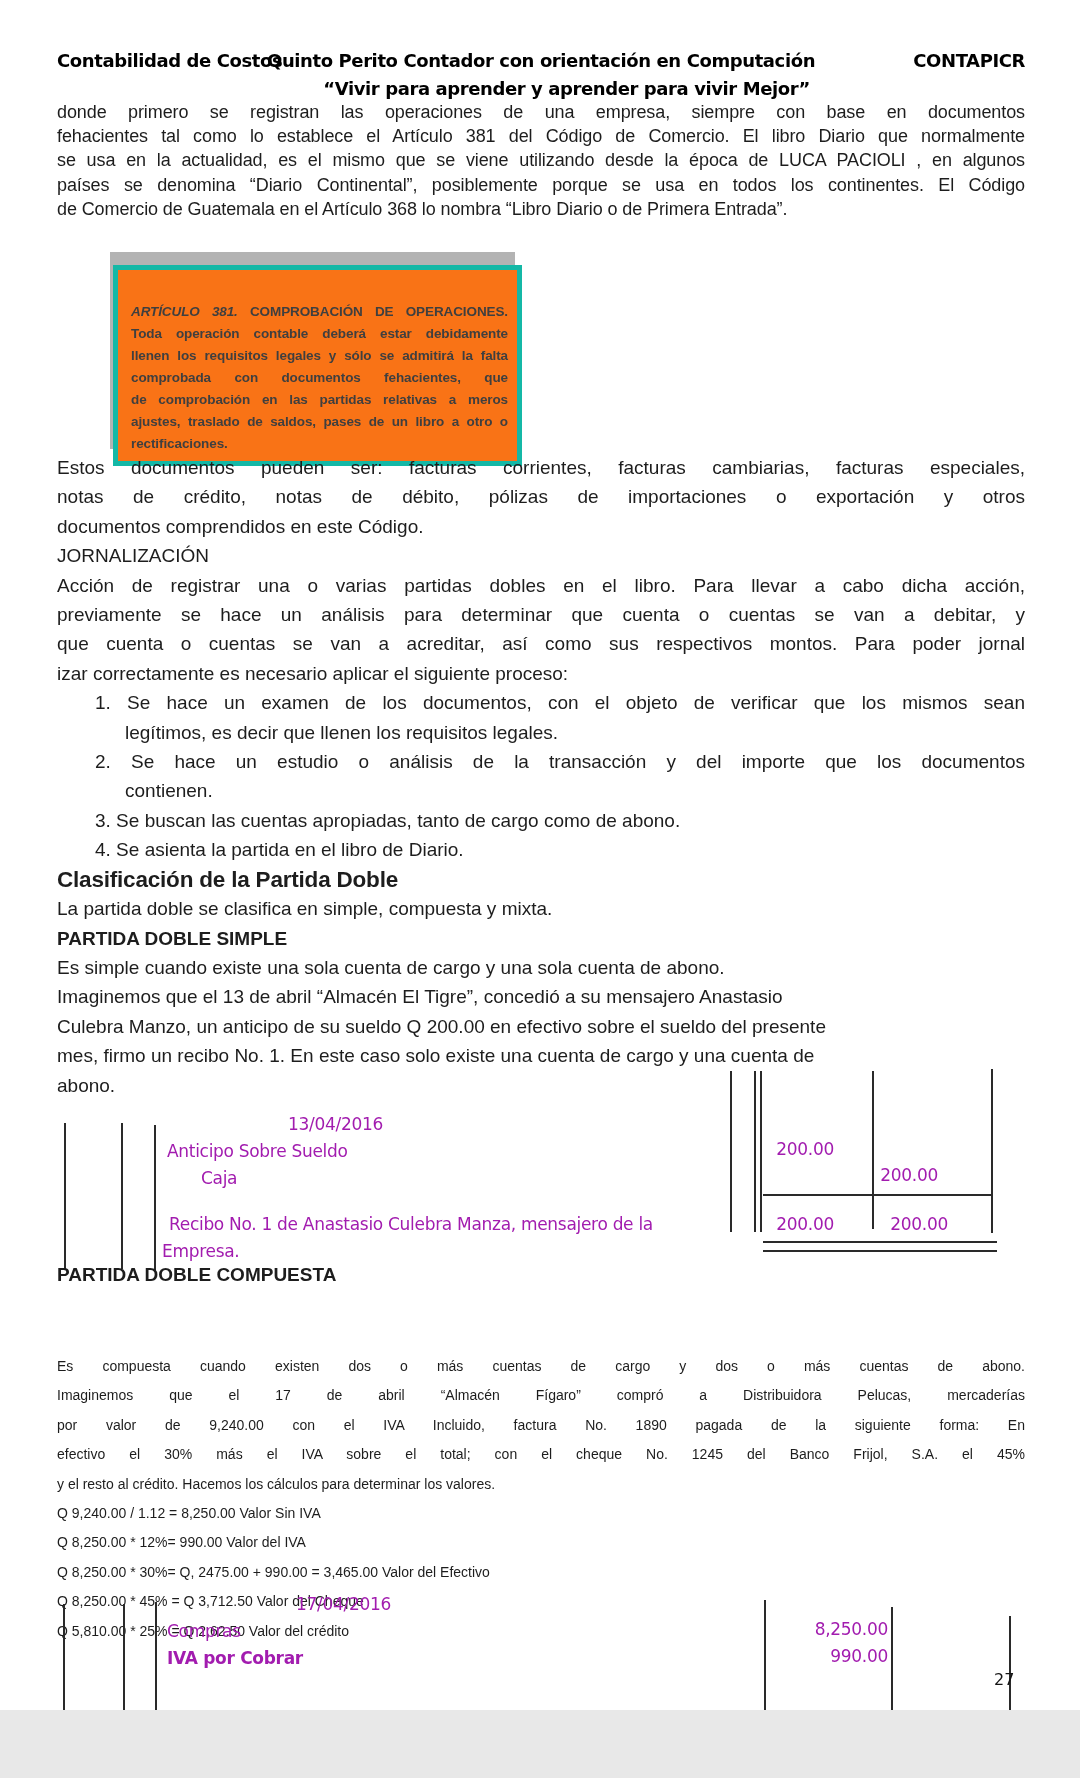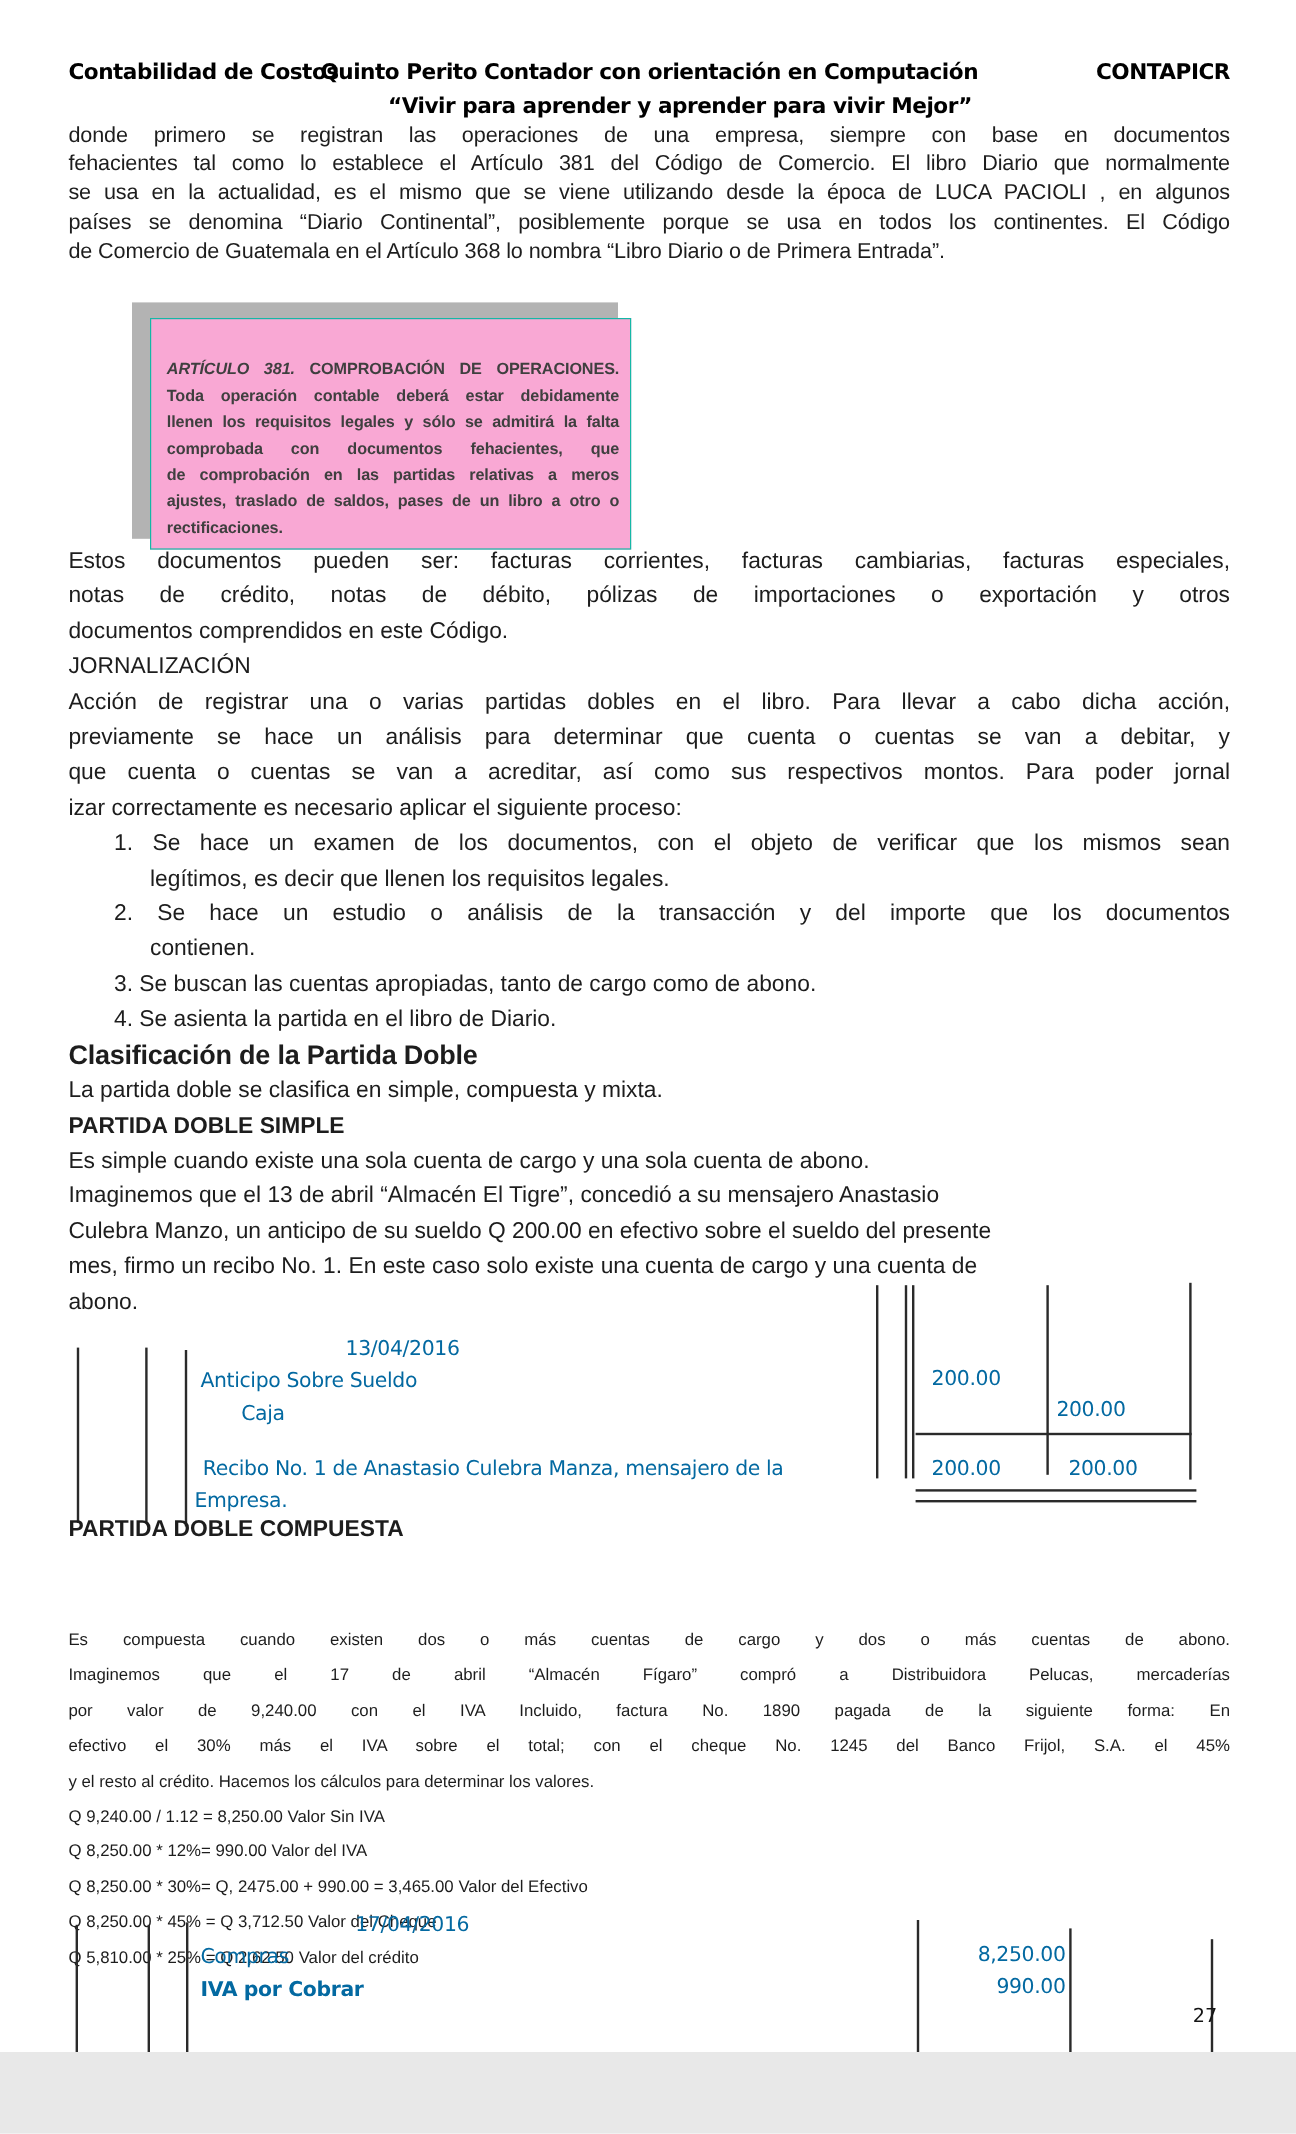--- a/index.html
+++ b/index.html
@@ -22,30 +22,30 @@
   .secB{top:453px;font-size:19px;}
   .secB .tl,.secB .oneline{line-height:29.4px;}
   .secC{top:1352px;font-size:14px;}
   .secC .tl,.secC .oneline{line-height:29.4px;}
   .li .tl{padding-left:38px;}
   .li .tl.cont{padding-left:68px;}
   .h-big{font-weight:700;font-size:22.5px;letter-spacing:-0.2px;}
   .h-sub{font-weight:700;font-size:19px;}
   
   .box-shadow{position:absolute;left:110px;top:252px;width:405px;height:197px;background:#b3b3b3;}
-  .abox{position:absolute;left:125px;top:265px;width:399px;height:191px;background:#f9a8d4;
-        border:1px solid #14b8a6;}
+  .abox{position:absolute;left:113px;top:265px;width:399px;height:191px;background:#f97316;
+        border:5px solid #14b8a6;}
   .abox-inner{position:absolute;left:13px;top:31px;width:377px;color:#3f3f3f;
         font-size:13.5px;font-weight:700;letter-spacing:-0.1px;}
   .abox-inner .tl{line-height:22px;}
   .abox-title{line-height:22px;text-align:justify;text-align-last:justify;}
   .abox-title .it{font-style:italic;}
   
   .jtxt{position:absolute;font-family:"DejaVu Sans",sans-serif;font-size:17px;
-        letter-spacing:-0.3px;color:#0369a1;white-space:nowrap;}
+        letter-spacing:-0.3px;color:#a21caf;white-space:nowrap;}
   .amt{text-align:right;}
   .vl{position:absolute;width:2px;background:#2a2a2a;}
   .hl2{position:absolute;height:2px;background:#2a2a2a;}
   .dbl{position:absolute;height:7px;border-top:2px solid #2a2a2a;border-bottom:2px solid #2a2a2a;}
   .pdch{position:absolute;left:57px;top:1264px;font-weight:700;font-size:19px;}
   .pgnum{position:absolute;left:994px;top:1670px;font-family:"DejaVu Sans",sans-serif;
         font-size:16px;color:#141414;}
 </style>
 </head>
 <body>

